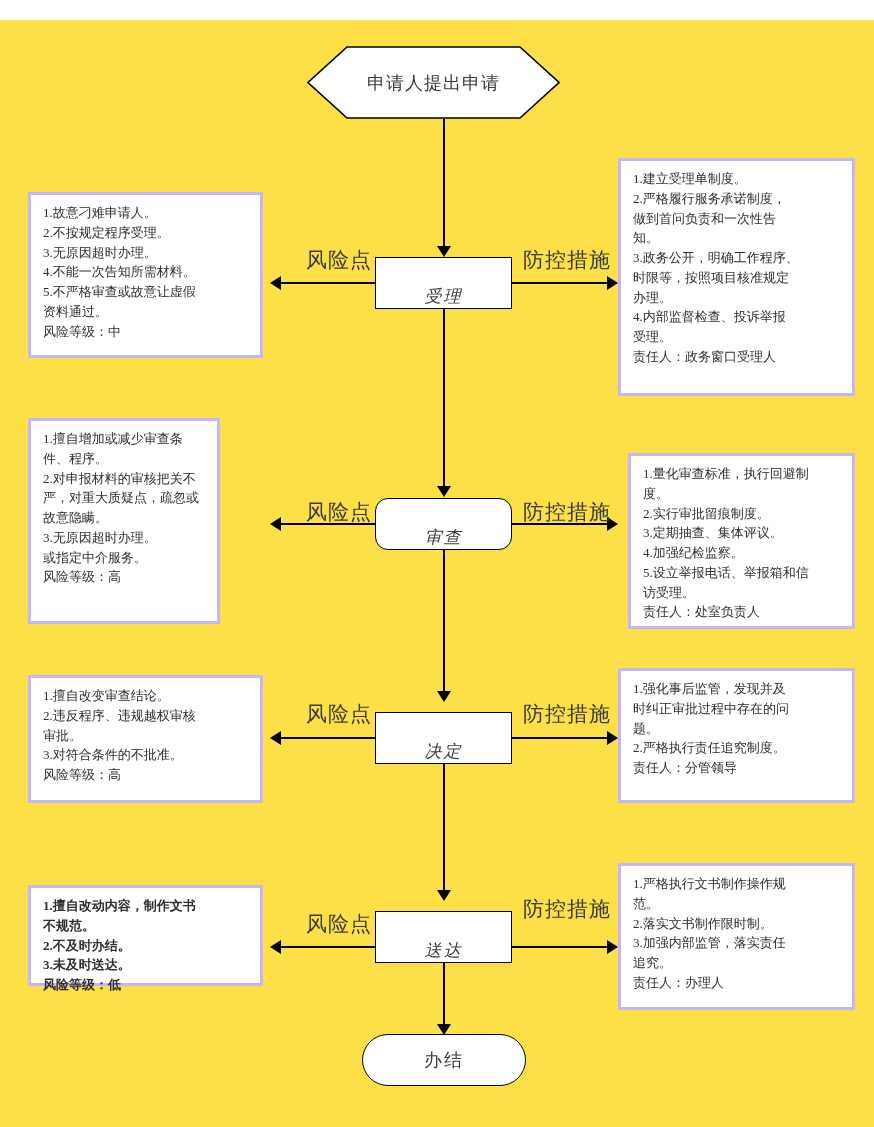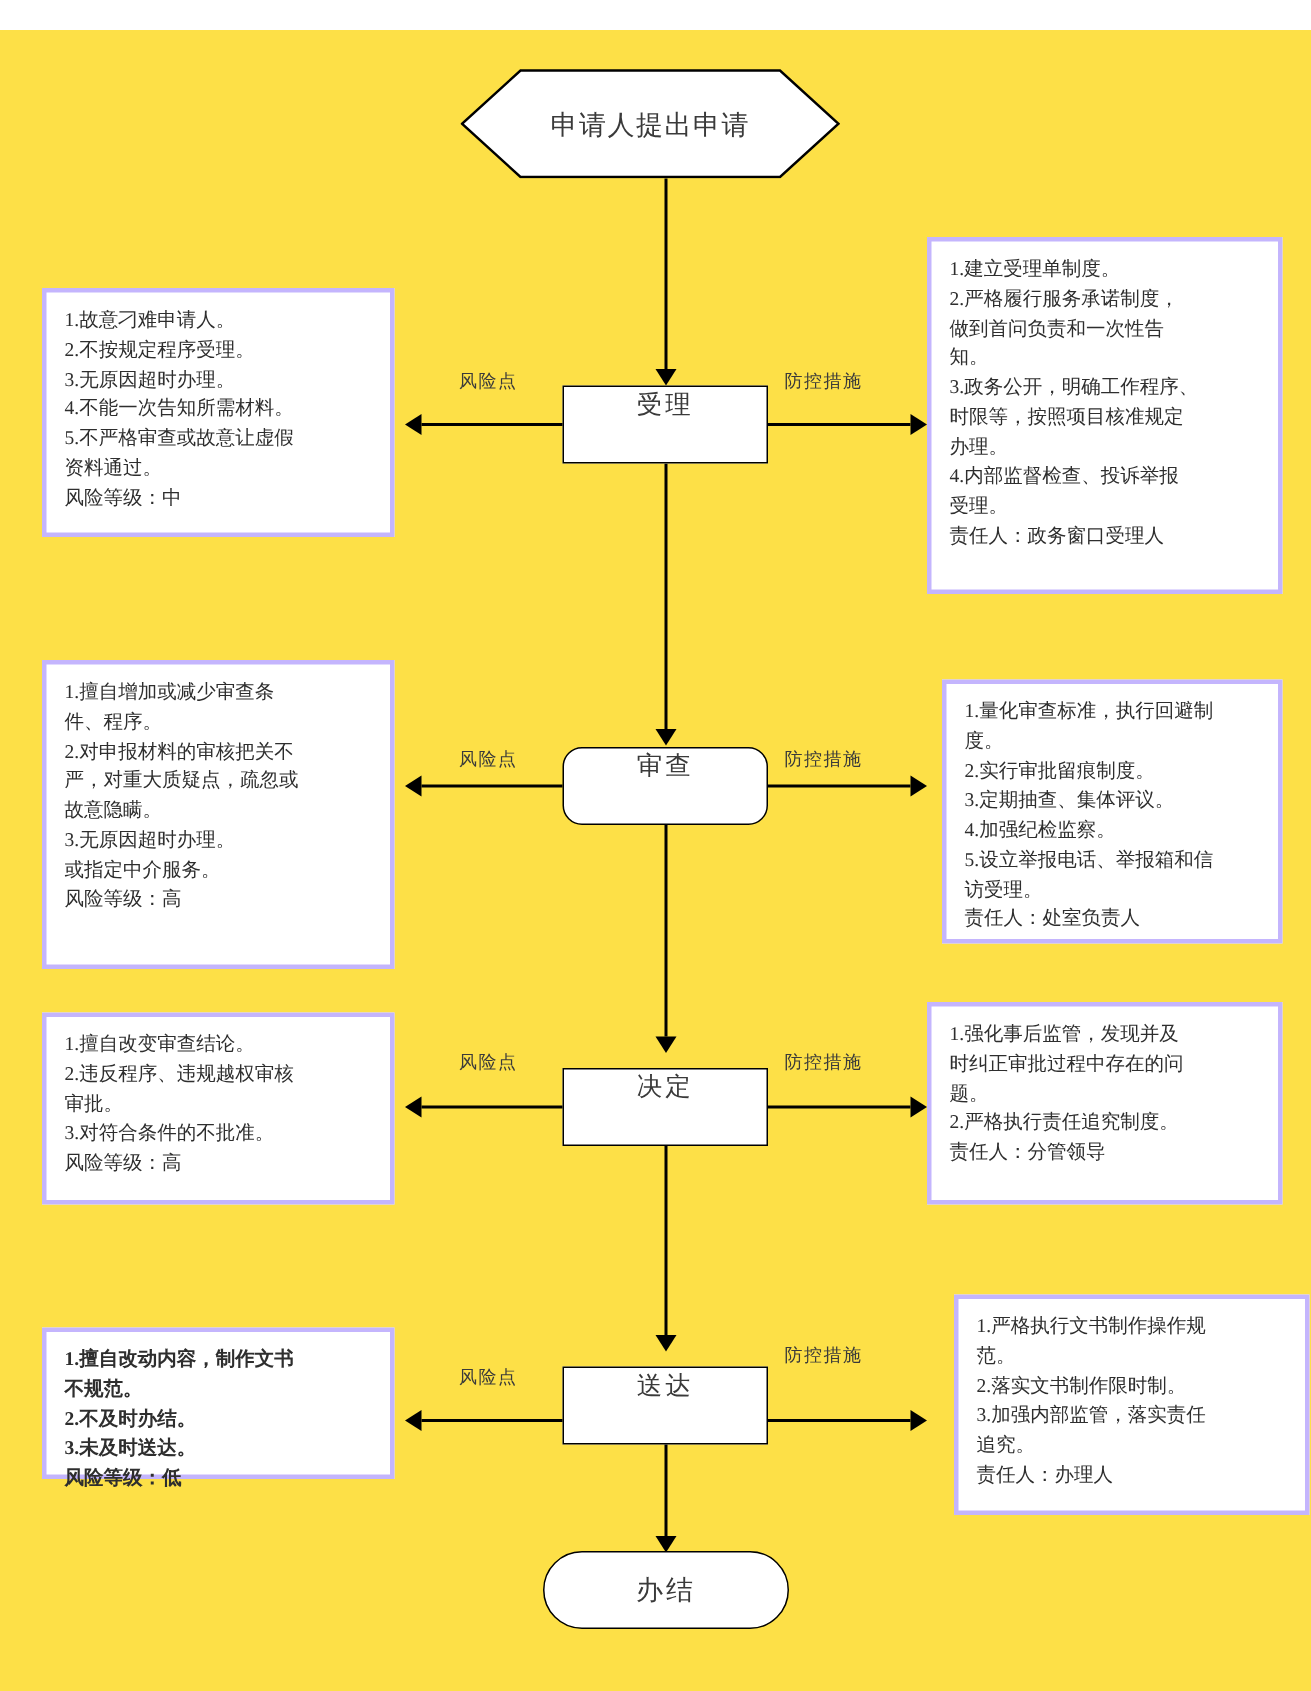--- a/index.html
+++ b/index.html
@@ -35,24 +35,25 @@
     font-size: 18px;
     letter-spacing: 1px;
     color: #3a3a3a;
   }
 
   
   .process {
     width: 137px; height: 52px;
     border: 1px solid #000;
     background: #fff;
-    display: flex; align-items: flex-start; justify-content: center;
+    display: flex; align-items: flex-end; justify-content: center;
     font-size: 17px;
     letter-spacing: 2px;
     color: #3a3a3a;
+    font-style: italic;
   }
 
   
   .terminal {
     left: 362px; top: 1014px; width: 164px; height: 52px;
     border: 1px solid #000;
     border-radius: 26px;
     background: #fff;
     display: flex; align-items: center; justify-content: center;
     font-size: 18px;
@@ -92,21 +93,21 @@
   }
   .arrow-right {
     width: 0; height: 0;
     border-top: 7px solid transparent;
     border-bottom: 7px solid transparent;
     border-left: 11px solid #000;
   }
 
   
   .edge-label {
-    font-size: 12px;
+    font-size: 21px;
     letter-spacing: 1px;
     color: #3a3a3a;
     white-space: nowrap;
   }
 </style>
 </head>
 <body>
 
 <div id="canvas">
 
@@ -172,21 +173,21 @@
   </div>
 
   <div class="abs hline" style="left:281px; top:503px; width:94px;"></div>
   <div class="abs arrow-left" style="left:270px; top:497px;"></div>
   <div class="abs edge-label" style="left:306px; top:478px;">风险点</div>
 
   <div class="abs hline" style="left:512px; top:503px; width:95px;"></div>
   <div class="abs arrow-right" style="left:607px; top:497px;"></div>
   <div class="abs edge-label" style="left:523px; top:478px;">防控措施</div>
 
-  <div class="abs panel" style="left:28px; top:420px; width:235px; height:206px;">
+  <div class="abs panel" style="left:28px; top:398px; width:192px; height:206px;">
     <p>1.擅自增加或减少审查条</p>
     <p>件、程序。</p>
     <p>2.对申报材料的审核把关不</p>
     <p>严，对重大质疑点，疏忽或</p>
     <p>故意隐瞒。</p>
     <p>3.无原因超时办理。</p>
     <p>或指定中介服务。</p>
     <p>风险等级：高</p>
   </div>
 
@@ -242,21 +243,21 @@
   <div class="abs edge-label" style="left:523px; top:875px;">防控措施</div>
 
   <div class="abs panel" style="left:28px; top:865px; width:235px; height:101px;font-weight:bold;">
     <p>1.擅自改动内容，制作文书</p>
     <p>不规范。</p>
     <p>2.不及时办结。</p>
     <p>3.未及时送达。</p>
     <p>风险等级：低</p>
   </div>
 
-  <div class="abs panel" style="left:636px; top:843px; width:237px; height:147px;">
+  <div class="abs panel" style="left:618px; top:843px; width:237px; height:147px;">
     <p>1.严格执行文书制作操作规</p>
     <p>范。</p>
     <p>2.落实文书制作限时制。</p>
     <p>3.加强内部监管，落实责任</p>
     <p>追究。</p>
     <p>责任人：办理人</p>
   </div>
 
   <div class="abs terminal">
     <span>办结</span>

